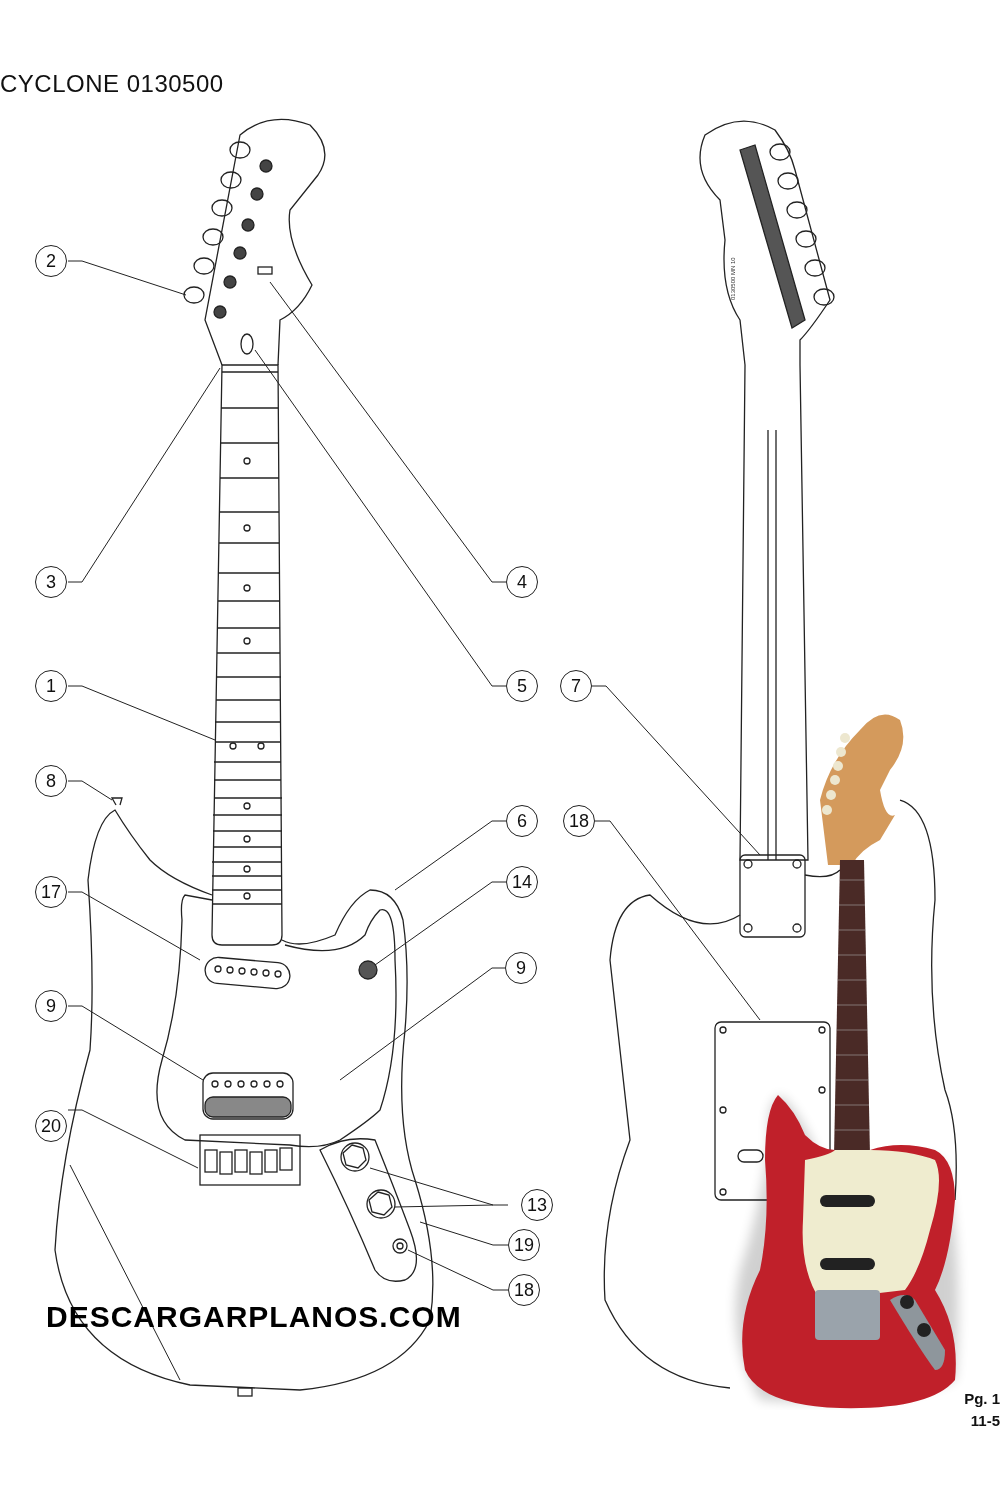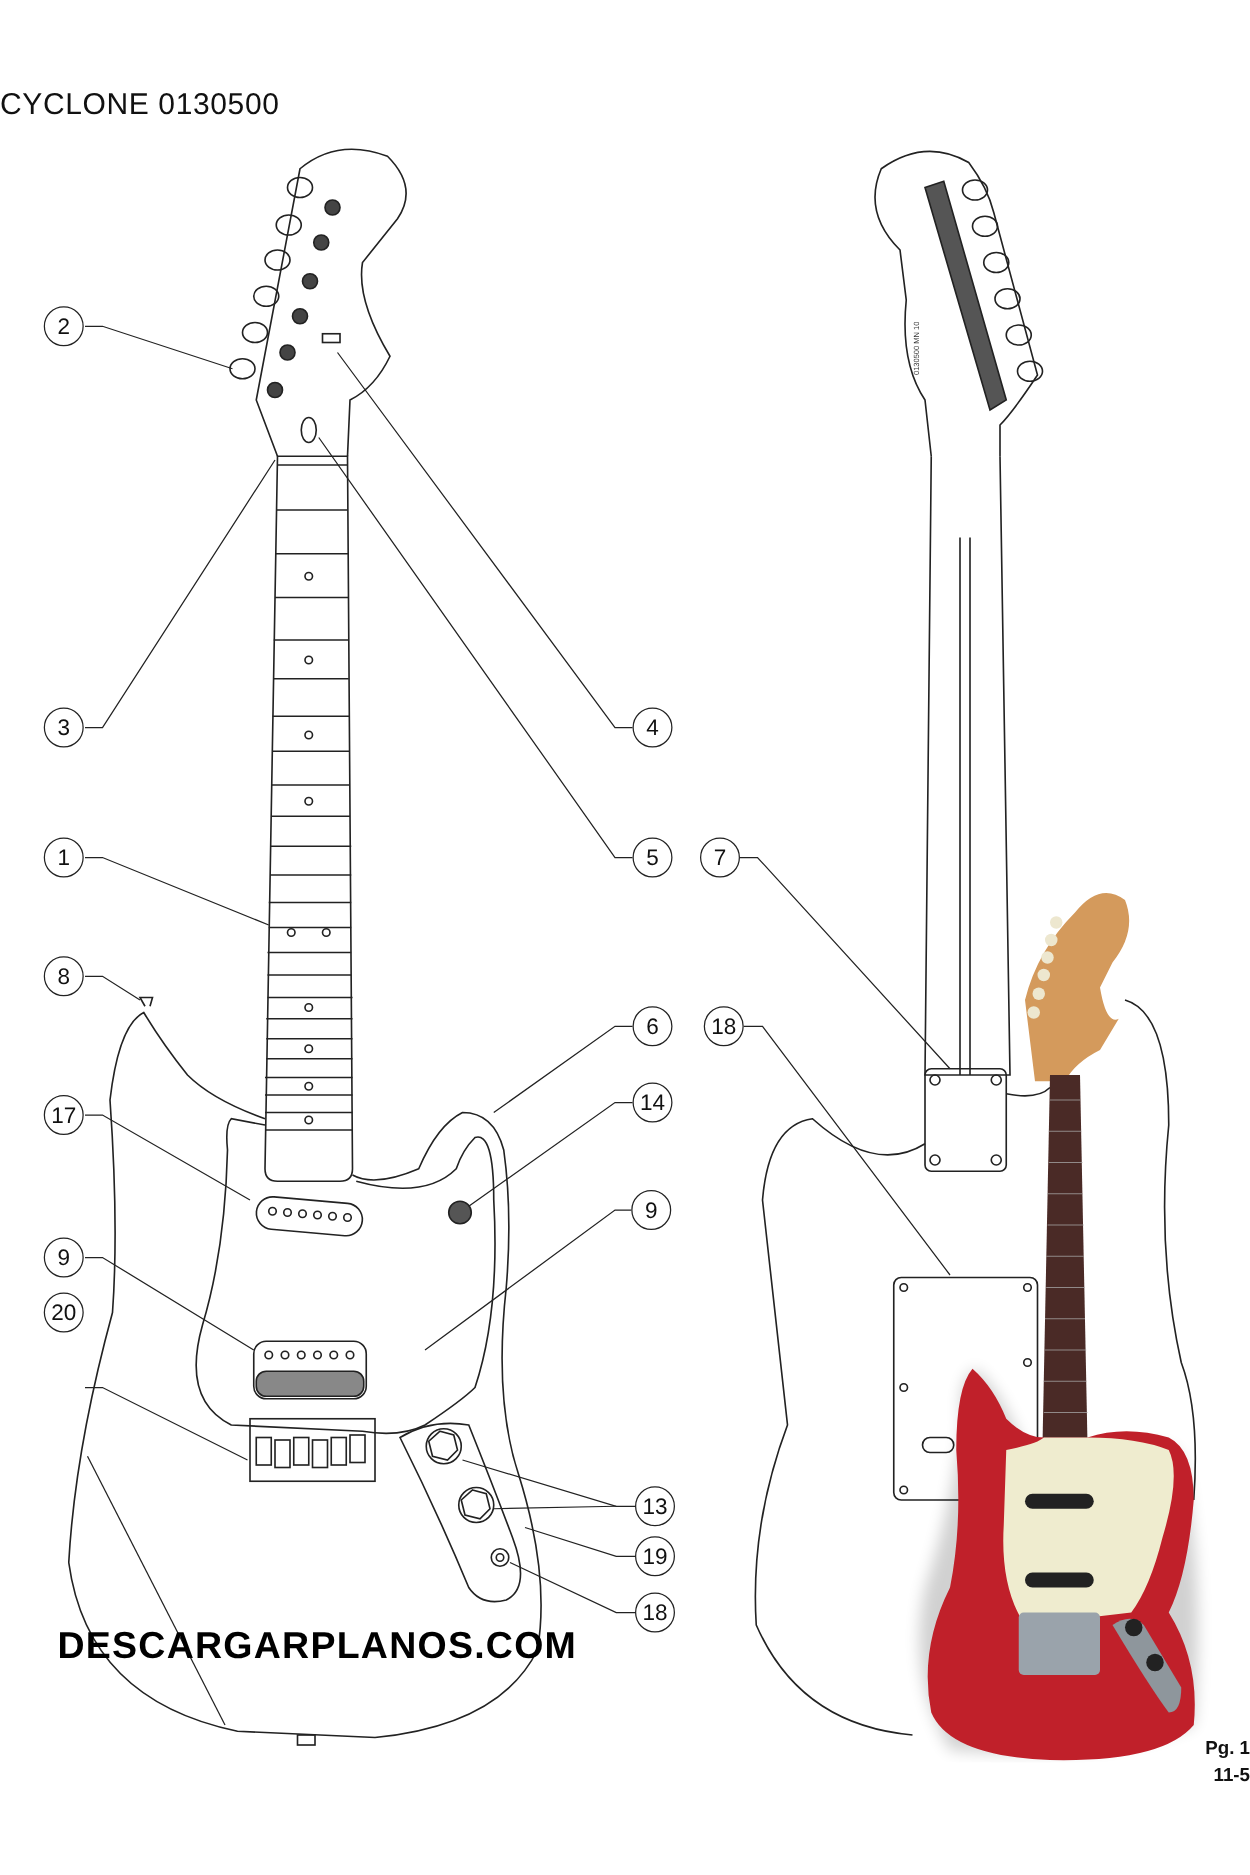--- a/index.html
+++ b/index.html
@@ -241,22 +241,22 @@
 <div class="callout" style="left:35px;top:245px">2</div>
 <div class="callout" style="left:35px;top:566px">3</div>
 <div class="callout" style="left:506px;top:566px">4</div>
 <div class="callout" style="left:506px;top:670px">5</div>
 <div class="callout" style="left:506px;top:805px">6</div>
 <div class="callout" style="left:560px;top:670px">7</div>
 <div class="callout" style="left:35px;top:765px">8</div>
 <div class="callout" style="left:505px;top:952px">9</div>
 <div class="callout" style="left:35px;top:876px">17</div>
 <div class="callout" style="left:35px;top:990px">9</div>
-<div class="callout" style="left:508px;top:1189px">13</div>
+<div class="callout" style="left:521px;top:1189px">13</div>
 <div class="callout" style="left:506px;top:866px">14</div>
 <div class="callout" style="left:508px;top:1274px">18</div>
 <div class="callout" style="left:508px;top:1229px">19</div>
-<div class="callout" style="left:35px;top:1034px">20</div>
+<div class="callout" style="left:35px;top:1110px">20</div>
 <div class="callout" style="left:563px;top:805px">18</div>
 
 <div class="watermark">DESCARGARPLANOS.COM</div>
 <div class="pg" style="top:1390px;right:0">Pg. 1</div>
 <div class="pg" style="top:1412px;right:0">11-5</div>
 
 </body></html>

